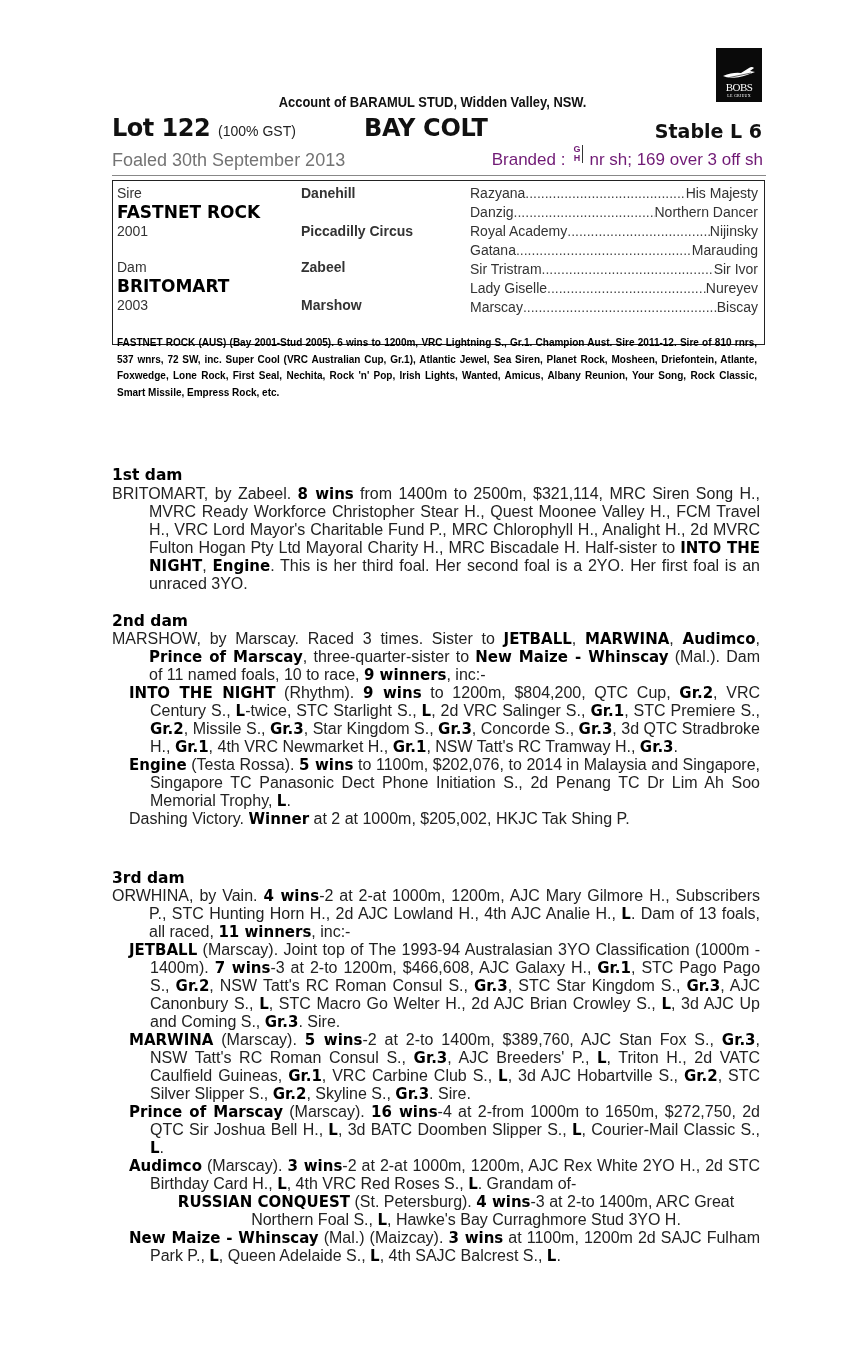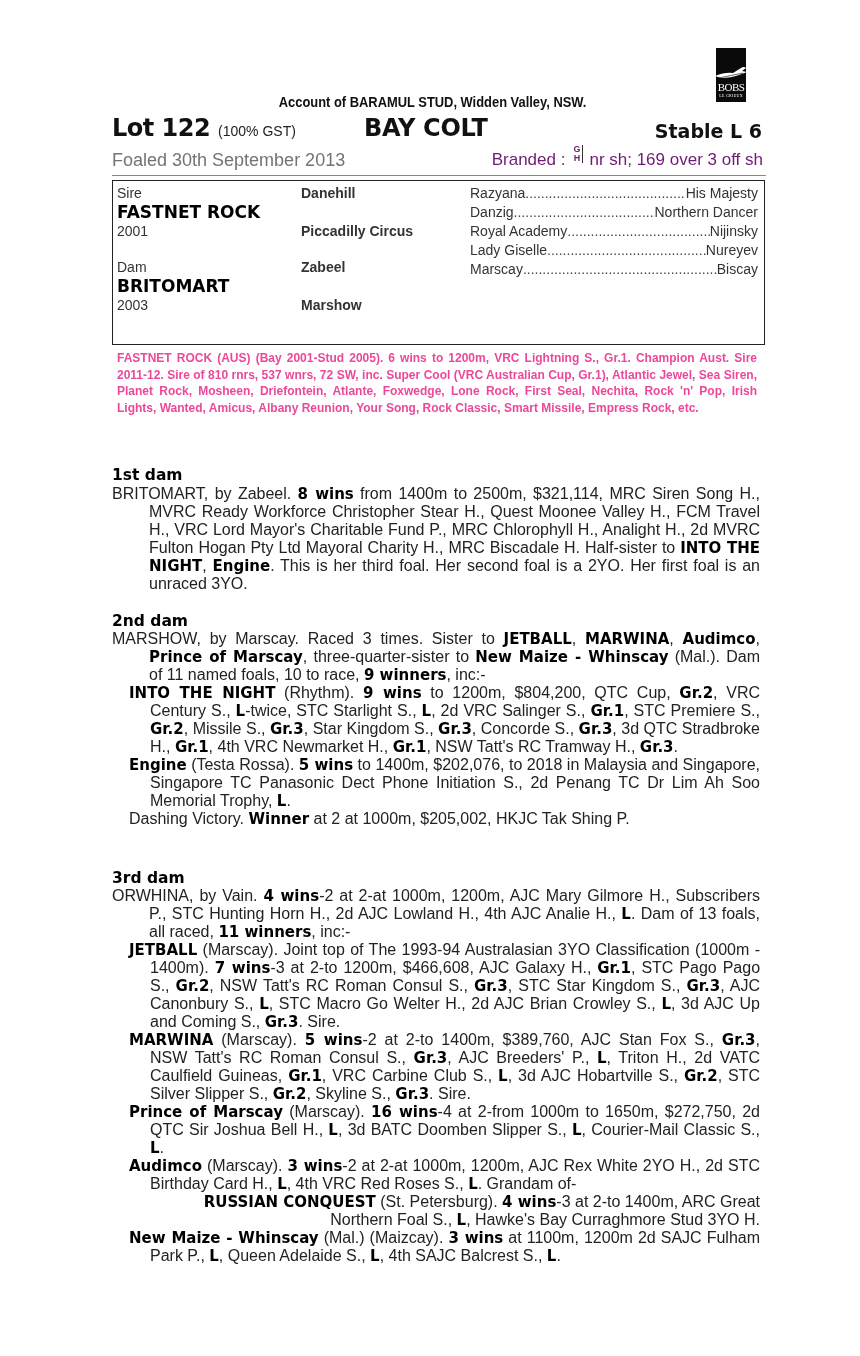--- a/index.html
+++ b/index.html
@@ -1,17 +1,17 @@
 <!DOCTYPE html>
 <html><head>
 <meta charset="utf-8">
 <style>
   html, body { margin:0; padding:0; background:#ffffff; }
   body { width:860px; height:1356px; position:relative; overflow:hidden; color:#111; font-family:"Liberation Sans", sans-serif; }
-  .logo { position:absolute; left:716px; top:48px; width:30px; height:54px; background:#0a0a0a; display:flex; flex-direction:column; align-items:center; justify-content:flex-end; padding-bottom:4px; box-sizing:border-box; }
+  .logo { position:absolute; left:716px; top:48px; width:46px; height:54px; background:#0a0a0a; display:flex; flex-direction:column; align-items:center; justify-content:flex-end; padding-bottom:4px; box-sizing:border-box; }
   .logo svg { display:block; }
   .logo .lt { color:#fff; font-family:"Liberation Serif", serif; font-size:11px; line-height:11px; letter-spacing:-0.5px; }
   .logo .ls { color:#fff; font-family:"Liberation Serif", serif; font-size:4px; line-height:5px; letter-spacing:0.3px; }
   .account { position:absolute; left:0; width:860px; top:93px; text-align:center; font-weight:bold; font-size:15px; font-family:"Liberation Sans", sans-serif; transform:scaleX(0.86); transform-origin:430px 0; padding-left:6px; box-sizing:border-box; }
   .lot { position:absolute; left:112px; top:114px; font-weight:bold; font-size:24px; font-family:"DejaVu Sans", sans-serif; letter-spacing:-0.5px; }
   .lot .gst { font-weight:normal; font-size:14px; font-family:"Liberation Sans", sans-serif; color:#222; letter-spacing:0; }
   .colt { position:absolute; left:364px; top:114px; font-weight:bold; font-size:24px; font-family:"DejaVu Sans", sans-serif; letter-spacing:-0.3px; }
   .stable { position:absolute; right:98px; top:120px; font-weight:bold; font-size:19px; font-family:"DejaVu Sans", sans-serif; }
   .foaled { position:absolute; left:112px; top:150px; font-size:18px; color:#737373; }
   .brand { position:absolute; right:97px; top:150px; font-size:17px; color:#701a75; display:flex; align-items:flex-start; }
@@ -22,27 +22,27 @@
   .pcol div { height:18px; line-height:18px; }
   .c1 { left:4px; top:3px; }
   .c1 .big { font-weight:bold; font-size:17px; font-family:"DejaVu Sans", sans-serif; color:#000; height:20px; line-height:20px; }
   .c2 { left:188px; top:3px;font-weight:bold; }
   .c3 { left:357px; top:3px; width:288px; }
   .c3 .row { display:flex; height:19px; line-height:19px; }
   .c3 .row .a { white-space:nowrap; }
   .c3 .row .dots { flex:1; overflow:hidden; white-space:nowrap; letter-spacing:0px; color:#444; }
   .c3 .row .dots::after { content:"................................................................................................................"; }
   .c3 .row .b { white-space:nowrap; }
-  .sireblurb { position:absolute; left:117px; top:350px; width:640px; font-weight:bold; font-size:12px; line-height:16.5px; font-family:"Liberation Sans", sans-serif; text-align:justify; color:#ec4899; }
+  .sireblurb { position:absolute; left:117px; top:335px; width:640px; font-weight:bold; font-size:10px; line-height:16.5px; font-family:"Liberation Sans", sans-serif; text-align:justify; color:#000000; }
   .sec-h { position:absolute; left:112px; font-weight:bold; font-size:15.5px; font-family:"DejaVu Sans", sans-serif; color:#000; }
   .para { position:absolute; left:112px; width:648px; font-size:16px; line-height:18px; color:#222; text-align:justify; font-family:"Liberation Sans", sans-serif; }
   .para p { margin:0; }
   .hang1 { padding-left:37px; text-indent:-37px; }
   .hang2 { padding-left:38px; text-indent:-21px; margin-left:0; }
-  .hang4 { padding-left:60px; text-indent:-20px; text-align:right; }
+  .hang4 { padding-left:60px; text-indent:-20px; text-align:center; }
   .para b { font-family:"DejaVu Sans", sans-serif; font-weight:bold; font-size:15px; color:#000; }
 </style>
 </head>
 <body>
 
 <div class="logo">
   <svg width="36" height="18" viewBox="0 0 36 18">
     <path d="M2 12 Q12 8 20 9 L28 4 Q31 2 33 4 L29 7 L34 8 L26 11 Q18 14 8 14 Z" fill="#fff"></path>
     <path d="M6 14 L30 9" stroke="#000" stroke-width="0.6"></path>
   </svg>
@@ -94,20 +94,30 @@
         <span class="a">Danzig</span>
         <span class="dots"></span>
         <span class="b">Northern Dancer</span>
       </div>
     <div class="row">
         <span class="a">Royal Academy</span>
         <span class="dots"></span>
         <span class="b">Nijinsky</span>
       </div>
     <div class="row">
+        <span class="a">Gatana</span>
+        <span class="dots"></span>
+        <span class="b">Marauding</span>
+      </div>
+    <div class="row">
+        <span class="a">Sir Tristram</span>
+        <span class="dots"></span>
+        <span class="b">Sir Ivor</span>
+      </div>
+    <div class="row">
         <span class="a">Lady Giselle</span>
         <span class="dots"></span>
         <span class="b">Nureyev</span>
       </div>
     <div class="row">
         <span class="a">Marscay</span>
         <span class="dots"></span>
         <span class="b">Biscay</span>
       </div>
   </div>
@@ -117,21 +127,21 @@
 
 <div class="sec-h" style="top:466px">1st dam</div>
 <div class="para" style="top:485px">
   <p class="hang1"><span>BRITOMART, by Zabeel. </span><b>8 wins</b><span> from 1400m to 2500m, $321,114, MRC Siren Song H., MVRC Ready Workforce Christopher Stear H., Quest Moonee Valley H., FCM Travel H., VRC Lord Mayor's Charitable Fund P., MRC Chlorophyll H., Analight H., 2d MVRC Fulton Hogan Pty Ltd Mayoral Charity H., MRC Biscadale H. Half-sister to </span><b>INTO THE NIGHT</b><span>, </span><b>Engine</b><span>. This is her third foal. Her second foal is a 2YO. Her first foal is an unraced 3YO.</span></p>
 </div>
 
 <div class="sec-h" style="top:612px">2nd dam</div>
 <div class="para" style="top:630px">
   <p class="hang1"><span>MARSHOW, by Marscay. Raced 3 times. Sister to </span><b>JETBALL</b><span>, </span><b>MARWINA</b><span>, </span><b>Audimco</b><span>, </span><b>Prince of Marscay</b><span>, three-quarter-sister to </span><b>New Maize - Whinscay</b><span> (Mal.). Dam of 11 named foals, 10 to race, </span><b>9 winners</b><span>, inc:-</span></p>
   <p class="hang2"><b>INTO THE NIGHT</b><span> (Rhythm). </span><b>9 wins</b><span> to 1200m, $804,200, QTC Cup, </span><b>Gr.2</b><span>, VRC Century S., </span><b>L</b><span>-twice, STC Starlight S., </span><b>L</b><span>, 2d VRC Salinger S., </span><b>Gr.1</b><span>, STC Premiere S., </span><b>Gr.2</b><span>, Missile S., </span><b>Gr.3</b><span>, Star Kingdom S., </span><b>Gr.3</b><span>, Concorde S., </span><b>Gr.3</b><span>, 3d QTC Stradbroke H., </span><b>Gr.1</b><span>, 4th VRC Newmarket H., </span><b>Gr.1</b><span>, NSW Tatt's RC Tramway H., </span><b>Gr.3</b><span>.</span></p>
-  <p class="hang2"><b>Engine</b><span> (Testa Rossa). </span><b>5 wins</b><span> to 1400m, $202,076, to 2018 in Malaysia and Singapore, Singapore TC Panasonic Dect Phone Initiation S., 2d Penang TC Dr Lim Ah Soo Memorial Trophy, </span><b>L</b><span>.</span></p>
+  <p class="hang2"><b>Engine</b><span> (Testa Rossa). </span><b>5 wins</b><span> to 1100m, $202,076, to 2014 in Malaysia and Singapore, Singapore TC Panasonic Dect Phone Initiation S., 2d Penang TC Dr Lim Ah Soo Memorial Trophy, </span><b>L</b><span>.</span></p>
   <p class="hang2"><span>Dashing Victory. </span><b>Winner</b><span> at 2 at 1000m, $205,002, HKJC Tak Shing P.</span></p>
 </div>
 
 <div class="sec-h" style="top:869px">3rd dam</div>
 <div class="para" style="top:887px">
   <p class="hang1"><span>ORWHINA, by Vain. </span><b>4 wins</b><span>-2 at 2-at 1000m, 1200m, AJC Mary Gilmore H., Subscribers P., STC Hunting Horn H., 2d AJC Lowland H., 4th AJC Analie H., </span><b>L</b><span>. Dam of 13 foals, all raced, </span><b>11 winners</b><span>, inc:-</span></p>
   <p class="hang2"><b>JETBALL</b><span> (Marscay). Joint top of The 1993-94 Australasian 3YO Classification (1000m - 1400m). </span><b>7 wins</b><span>-3 at 2-to 1200m, $466,608, AJC Galaxy H., </span><b>Gr.1</b><span>, STC Pago Pago S., </span><b>Gr.2</b><span>, NSW Tatt's RC Roman Consul S., </span><b>Gr.3</b><span>, STC Star Kingdom S., </span><b>Gr.3</b><span>, AJC Canonbury S., </span><b>L</b><span>, STC Macro Go Welter H., 2d AJC Brian Crowley S., </span><b>L</b><span>, 3d AJC Up and Coming S., </span><b>Gr.3</b><span>. Sire.</span></p>
   <p class="hang2"><b>MARWINA</b><span> (Marscay). </span><b>5 wins</b><span>-2 at 2-to 1400m, $389,760, AJC Stan Fox S., </span><b>Gr.3</b><span>, NSW Tatt's RC Roman Consul S., </span><b>Gr.3</b><span>, AJC Breeders' P., </span><b>L</b><span>, Triton H., 2d VATC Caulfield Guineas, </span><b>Gr.1</b><span>, VRC Carbine Club S., </span><b>L</b><span>, 3d AJC Hobartville S., </span><b>Gr.2</b><span>, STC Silver Slipper S., </span><b>Gr.2</b><span>, Skyline S., </span><b>Gr.3</b><span>. Sire.</span></p>
   <p class="hang2"><b>Prince of Marscay</b><span> (Marscay). </span><b>16 wins</b><span>-4 at 2-from 1000m to 1650m, $272,750, 2d QTC Sir Joshua Bell H., </span><b>L</b><span>, 3d BATC Doomben Slipper S., </span><b>L</b><span>, Courier-Mail Classic S., </span><b>L</b><span>.</span></p>
   <p class="hang2"><b>Audimco</b><span> (Marscay). </span><b>3 wins</b><span>-2 at 2-at 1000m, 1200m, AJC Rex White 2YO H., 2d STC Birthday Card H., </span><b>L</b><span>, 4th VRC Red Roses S., </span><b>L</b><span>. Grandam of-</span></p>

